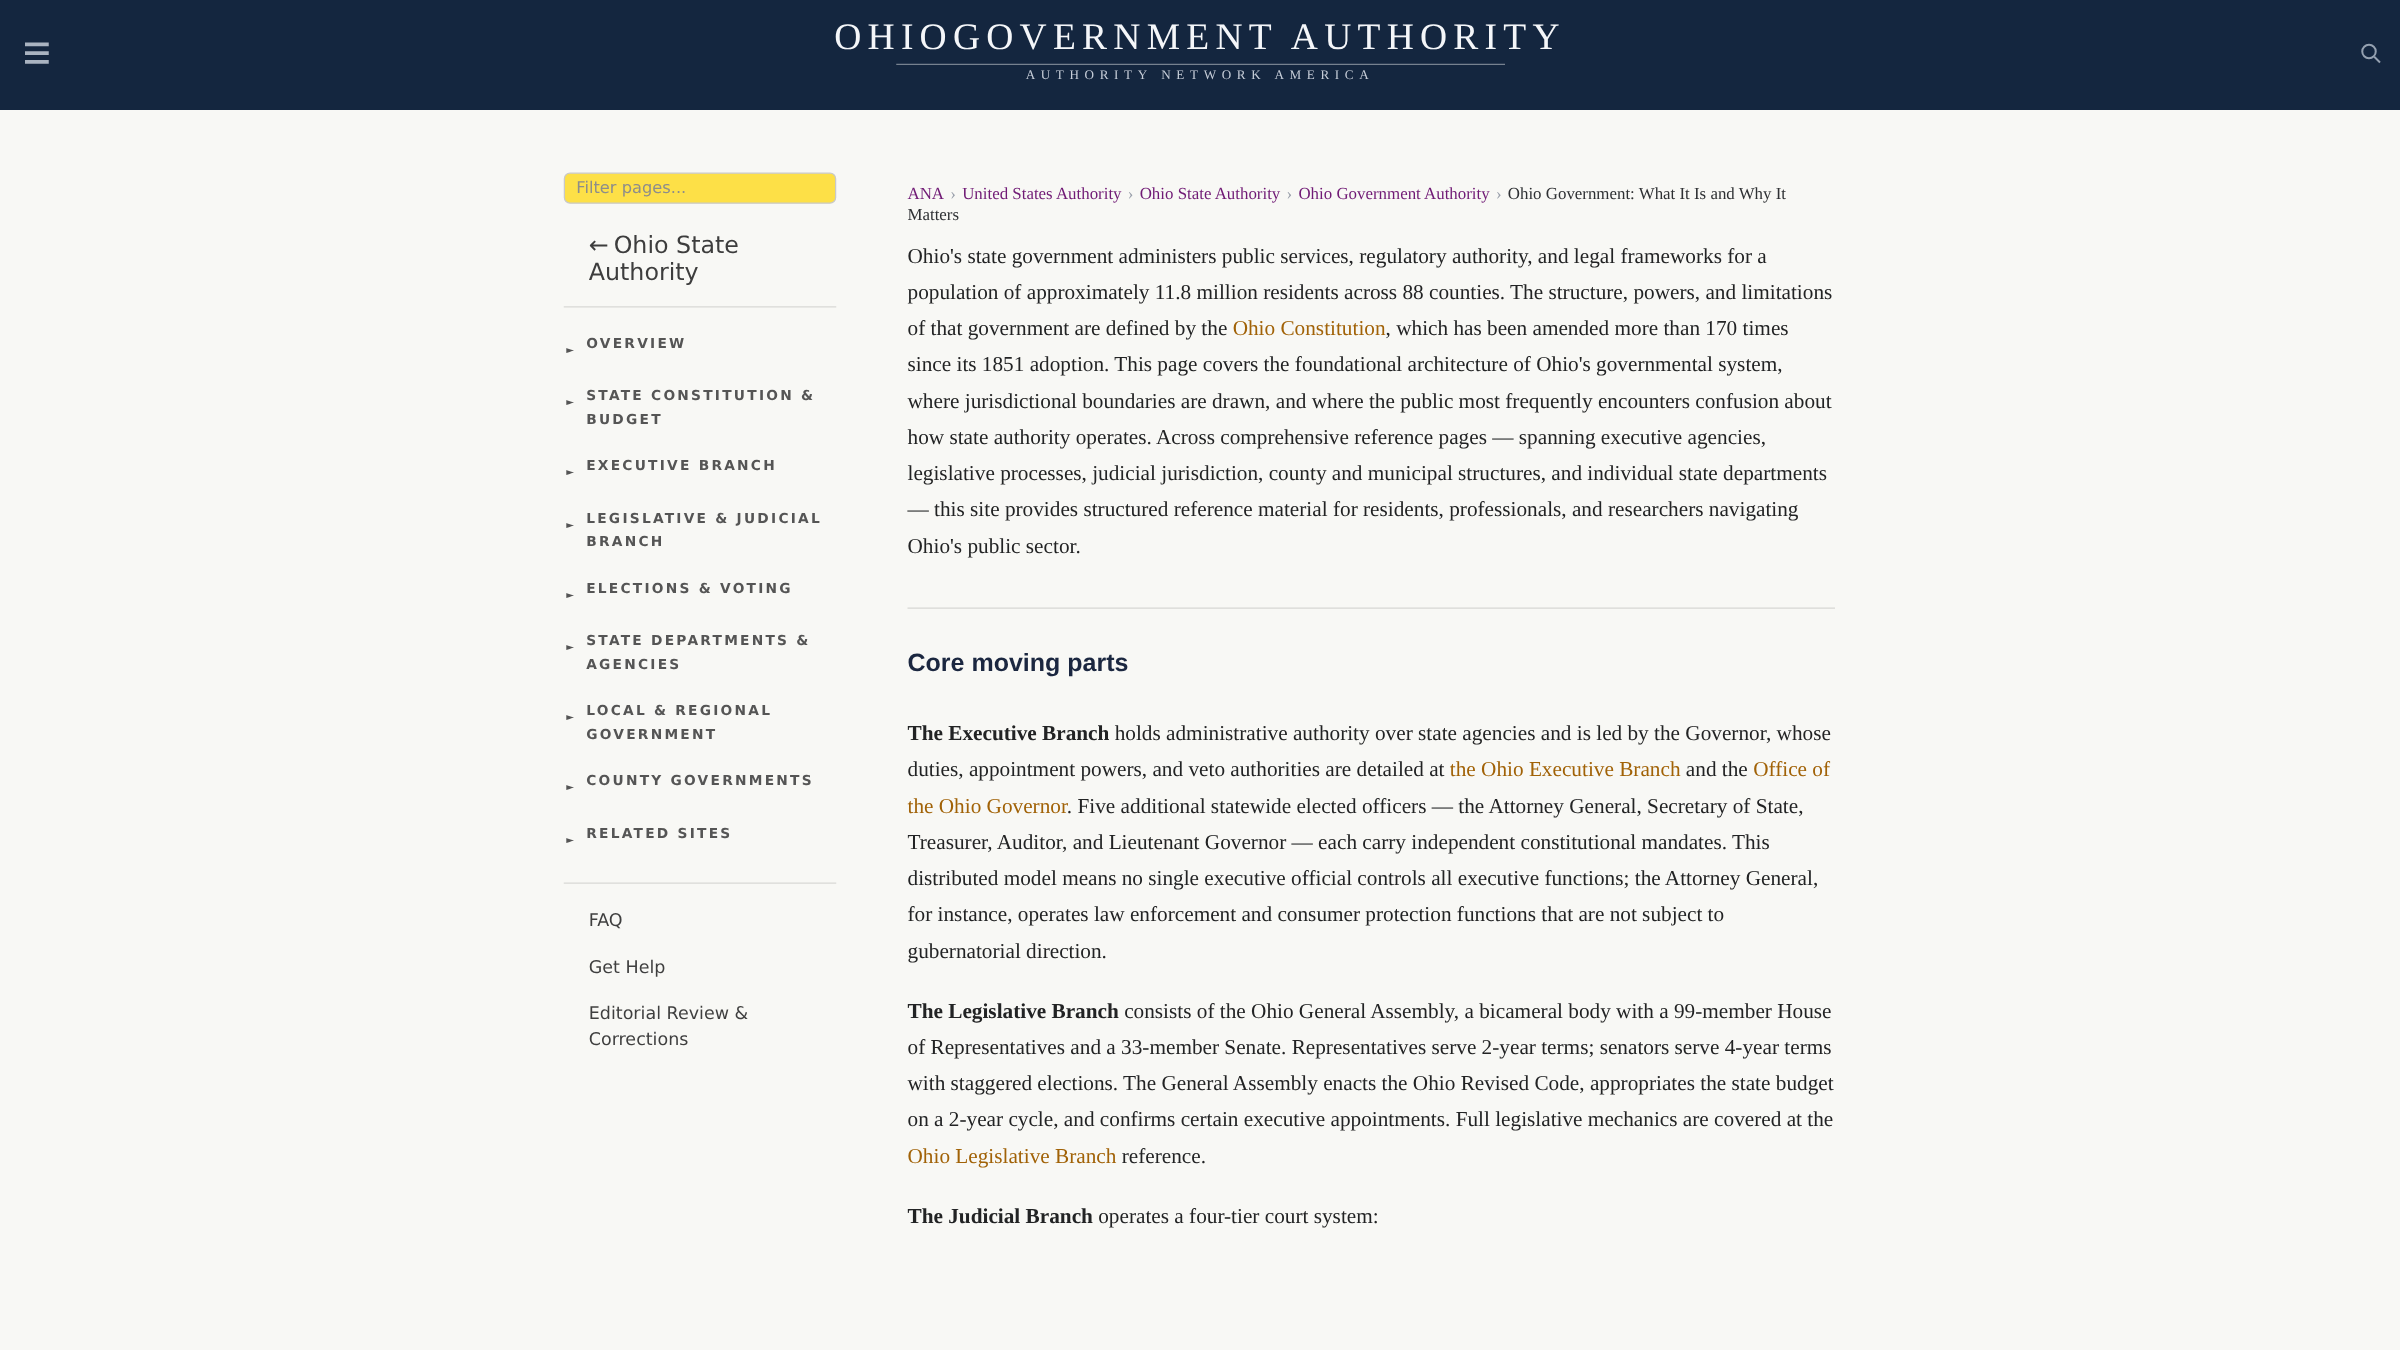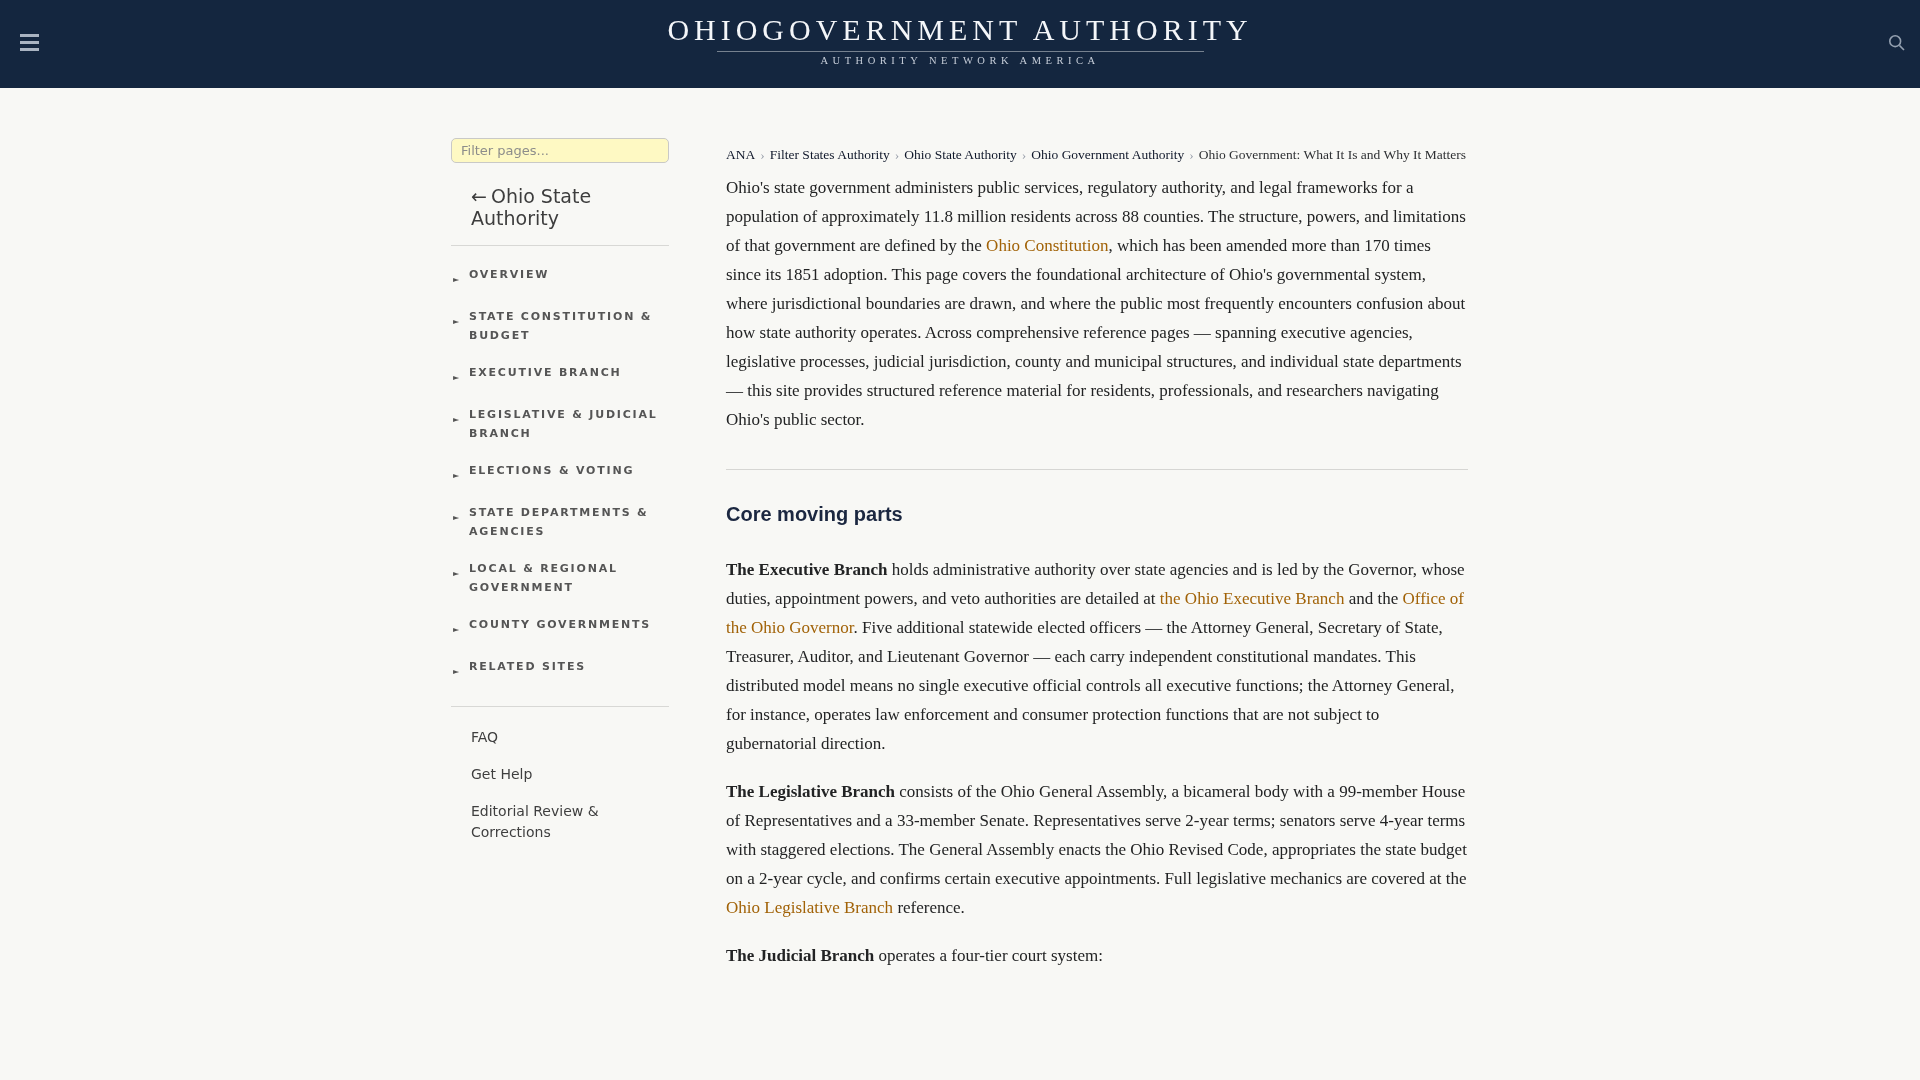--- a/index.html
+++ b/index.html
@@ -33,21 +33,21 @@
     background: none; border: none; cursor: pointer;
   }
 
   
   .sidebar {
     position: absolute; left: 451px; top: 138px; width: 218px;
     font-family: "DejaVu Sans", sans-serif;
   }
   .filter-input {
     width: 218px; height: 25px; border: 1px solid #c9c9c7; border-radius: 5px;
-    background: #fef9c3; padding: 2px 9px; font-family: "DejaVu Sans", sans-serif;
+    background: #fde047; padding: 2px 9px; font-family: "DejaVu Sans", sans-serif;
     font-size: 13px; color: #333; outline: none;
   }
   .filter-input::placeholder { color: #8d8d8b; }
   .back-link {
     display: block; margin: 22px 0 0 20px; font-size: 19px; color: #3d3d3d;
     text-decoration: none; cursor: pointer;
   }
   .back-link .back-arrow { margin-right: 4px; }
   .side-divider { border: none; border-top: 1px solid #d8d8d5; margin: 16px 0 0 0; }
   .nav-sections { margin-top: 10px; }
@@ -57,21 +57,21 @@
   }
   .nav-section .arrow { font-size: 8px; color: #555; margin: 5px 8px 0 2px; flex: 0 0 auto; }
   .footer-links { margin-top: 12px; }
   .footer-link {
     padding: 8px 0 8px 20px; font-size: 14px; color: #3f3f3f; line-height: 21px; cursor: pointer;
   }
 
   
   .main { position: absolute; left: 726px; top: 146px; width: 742px; color: #222324; }
   .breadcrumb { font-size: 13.5px; line-height: 17px; color: #5b6272; }
-  .breadcrumb .crumb { color: #0f172a; text-decoration: none; cursor: pointer; }
+  .breadcrumb .crumb { color: #701a75; text-decoration: none; cursor: pointer; }
   .breadcrumb .sep { color: #9aa0ab; margin: 0 5px; }
   .breadcrumb .current { color: #2e3033; }
   .main p { font-size: 17px; line-height: 29px; margin: 0 0 19px 0; }
   .main p.intro { margin-top: 10px; margin-bottom: 0; }
   .main a.link { color: #a16207; text-decoration: none; cursor: pointer; }
   .content-rule { border: none; border-top: 1px solid #d6d6d3; margin: 35px 0 0 0; }
   .section-heading {
     font-family: Liberation Sans, sans-serif; font-size: 20px; font-weight: 700;
     color: #1b2740; margin: 33px 0 29px 0;
   }
@@ -159,21 +159,21 @@
 
         <div class="footer-link">FAQ</div>
 
         <div class="footer-link">Get Help</div>
 
         <div class="footer-link">Editorial Review &amp; Corrections</div>
       </div>
   </nav>
 
   <main class="main">
-    <div class="breadcrumb"><a class="crumb">ANA</a><span class="sep">›</span><a class="crumb">Filter States Authority</a><span class="sep">›</span><a class="crumb">Ohio State Authority</a><span class="sep">›</span><a class="crumb">Ohio Government Authority</a><span class="sep">›</span><span class="current">Ohio Government: What It Is and Why It Matters</span></div>
+    <div class="breadcrumb"><a class="crumb">ANA</a><span class="sep">›</span><a class="crumb">United States Authority</a><span class="sep">›</span><a class="crumb">Ohio State Authority</a><span class="sep">›</span><a class="crumb">Ohio Government Authority</a><span class="sep">›</span><span class="current">Ohio Government: What It Is and Why It Matters</span></div>
     <p class="intro">Ohio's state government administers public services, regulatory authority, and legal frameworks for a population of approximately 11.8 million residents across 88 counties. The structure, powers, and limitations of that government are defined by the <a class="link">Ohio Constitution</a>, which has been amended more than 170 times since its 1851 adoption. This page covers the foundational architecture of Ohio's governmental system, where jurisdictional boundaries are drawn, and where the public most frequently encounters confusion about how state authority operates. Across comprehensive reference pages — spanning executive agencies, legislative processes, judicial jurisdiction, county and municipal structures, and individual state departments — this site provides structured reference material for residents, professionals, and researchers navigating Ohio's public sector.</p>
     <hr class="content-rule">
     <h2 class="section-heading">Core moving parts</h2>
     <p><strong>The Executive Branch</strong> holds administrative authority over state agencies and is led by the Governor, whose duties, appointment powers, and veto authorities are detailed at <a class="link">the Ohio Executive Branch</a> and the <a class="link">Office of the Ohio Governor</a>. Five additional statewide elected officers — the Attorney General, Secretary of State, Treasurer, Auditor, and Lieutenant Governor — each carry independent constitutional mandates. This distributed model means no single executive official controls all executive functions; the Attorney General, for instance, operates law enforcement and consumer protection functions that are not subject to gubernatorial direction.</p>
     <p><strong>The Legislative Branch</strong> consists of the Ohio General Assembly, a bicameral body with a 99-member House of Representatives and a 33-member Senate. Representatives serve 2-year terms; senators serve 4-year terms with staggered elections. The General Assembly enacts the Ohio Revised Code, appropriates the state budget on a 2-year cycle, and confirms certain executive appointments. Full legislative mechanics are covered at the <a class="link">Ohio Legislative Branch</a> reference.</p>
     <p><strong>The Judicial Branch</strong> operates a four-tier court system:</p>
   </main>
 
 </div>
 

